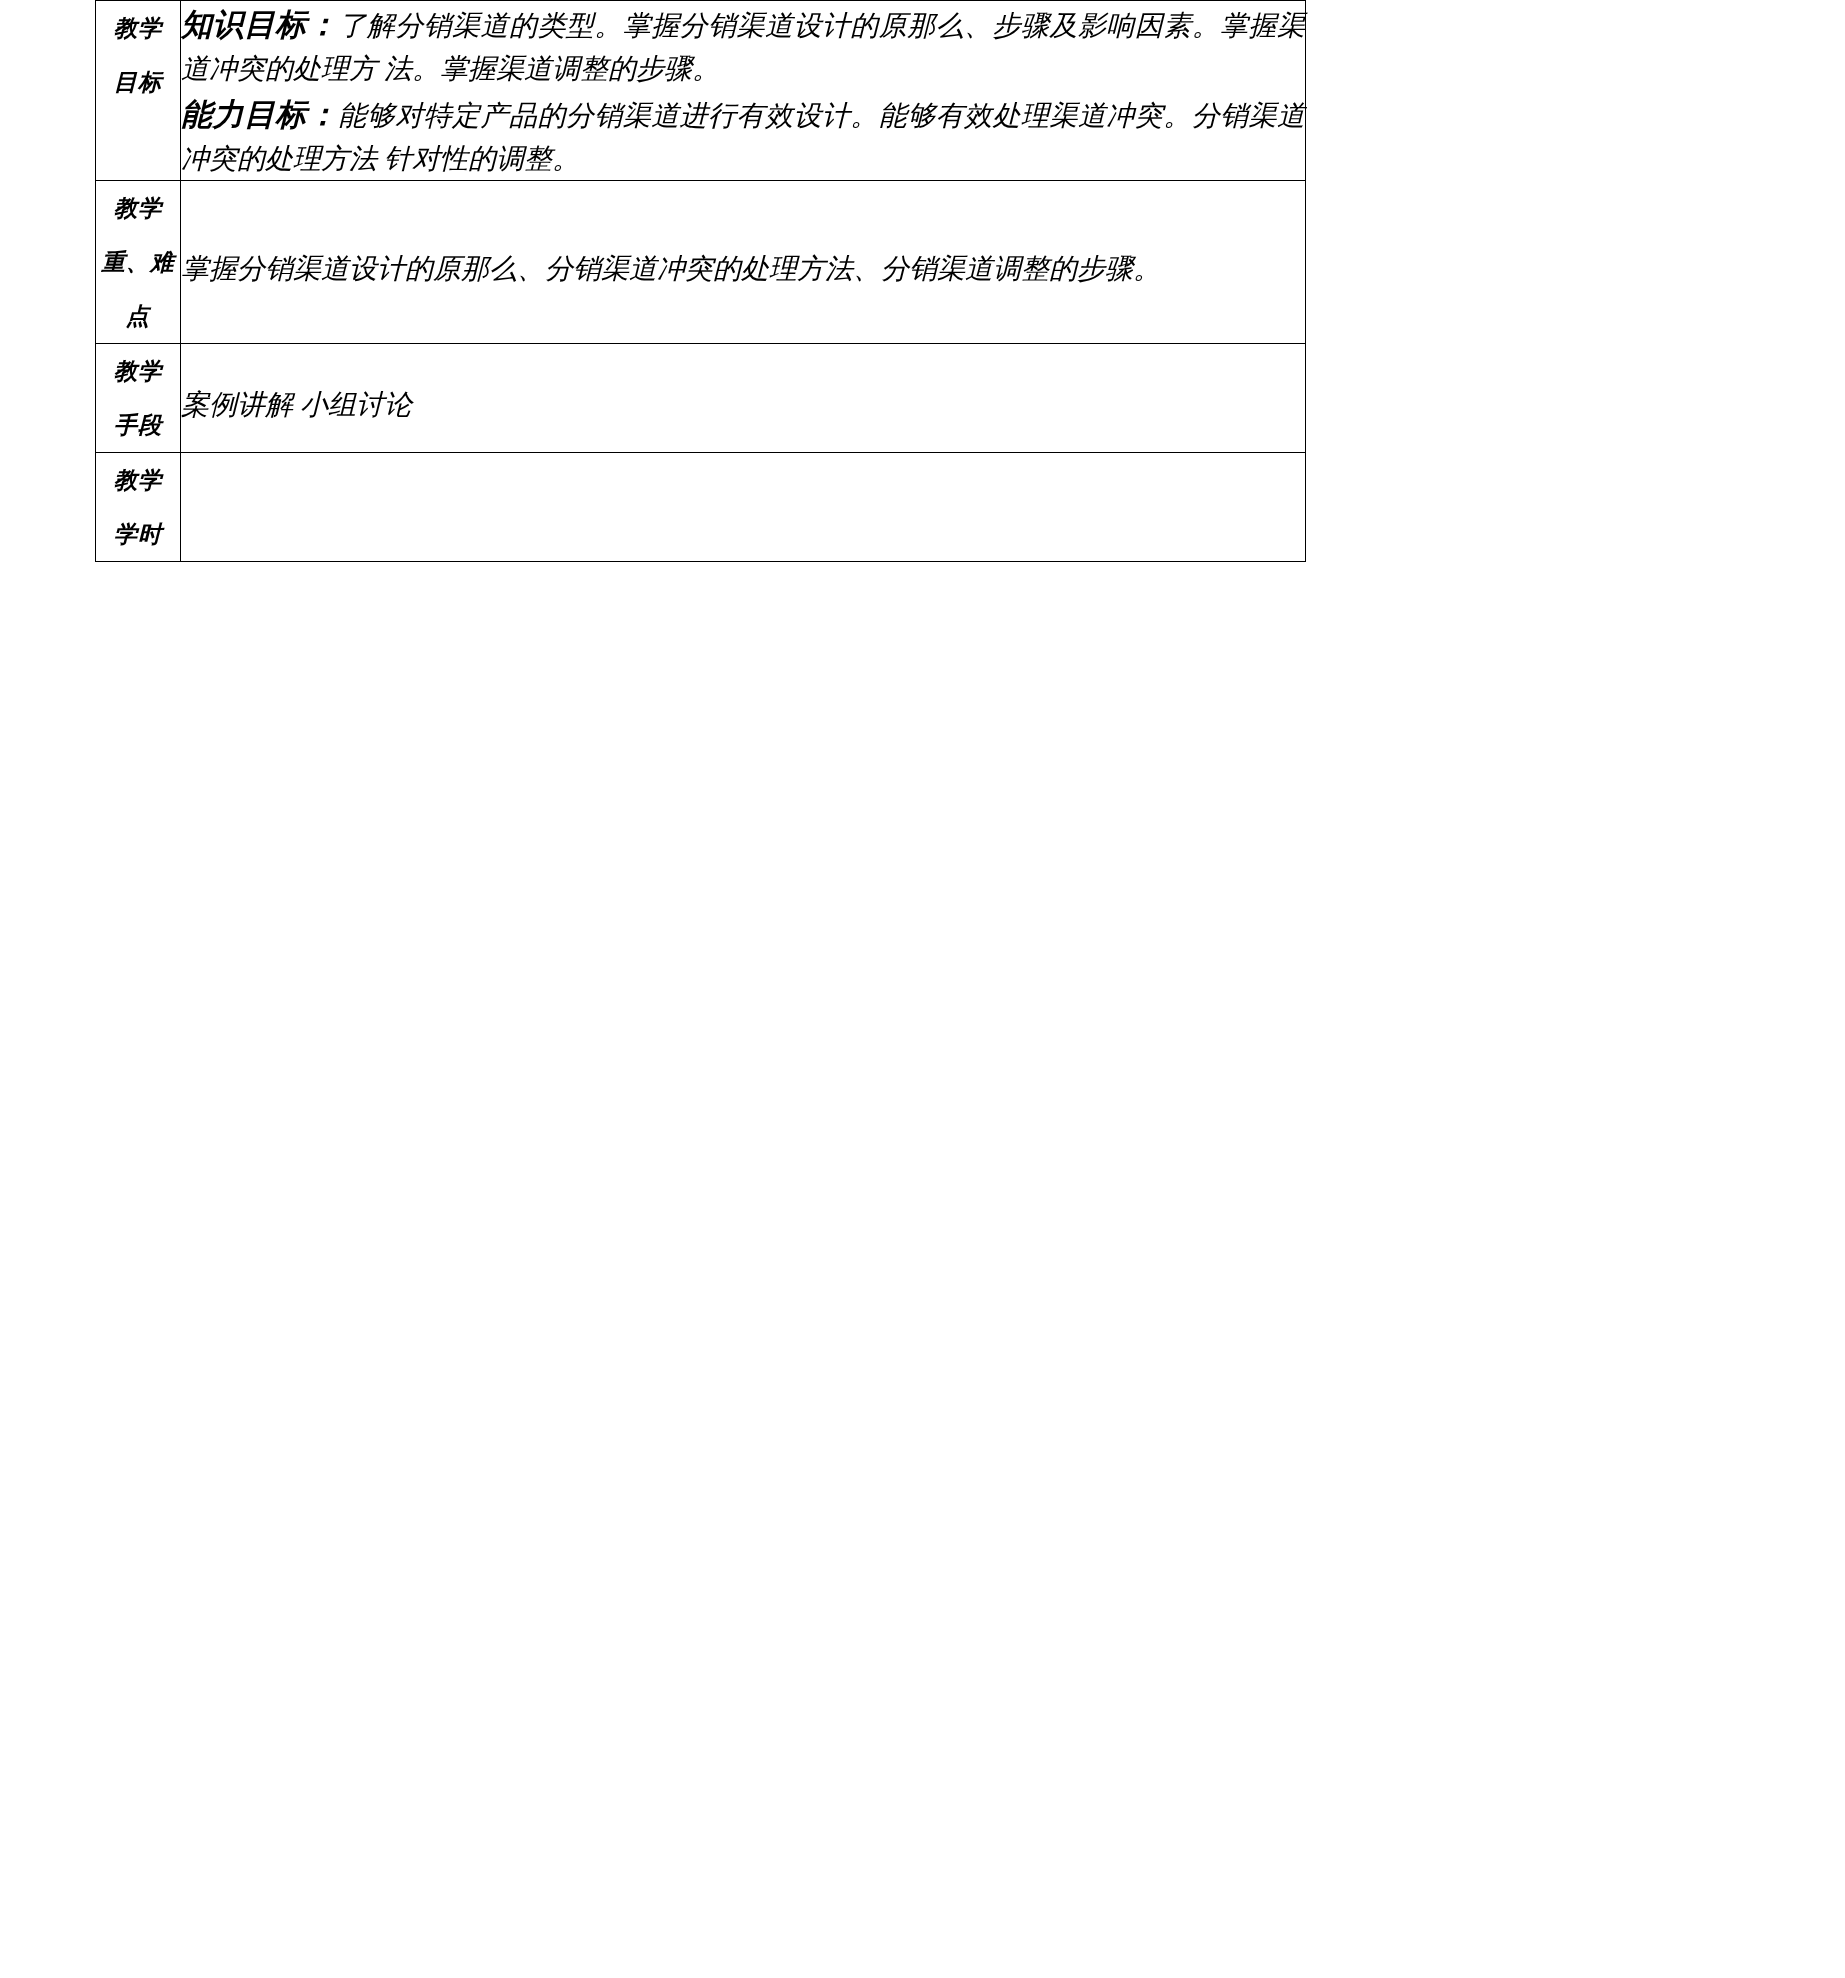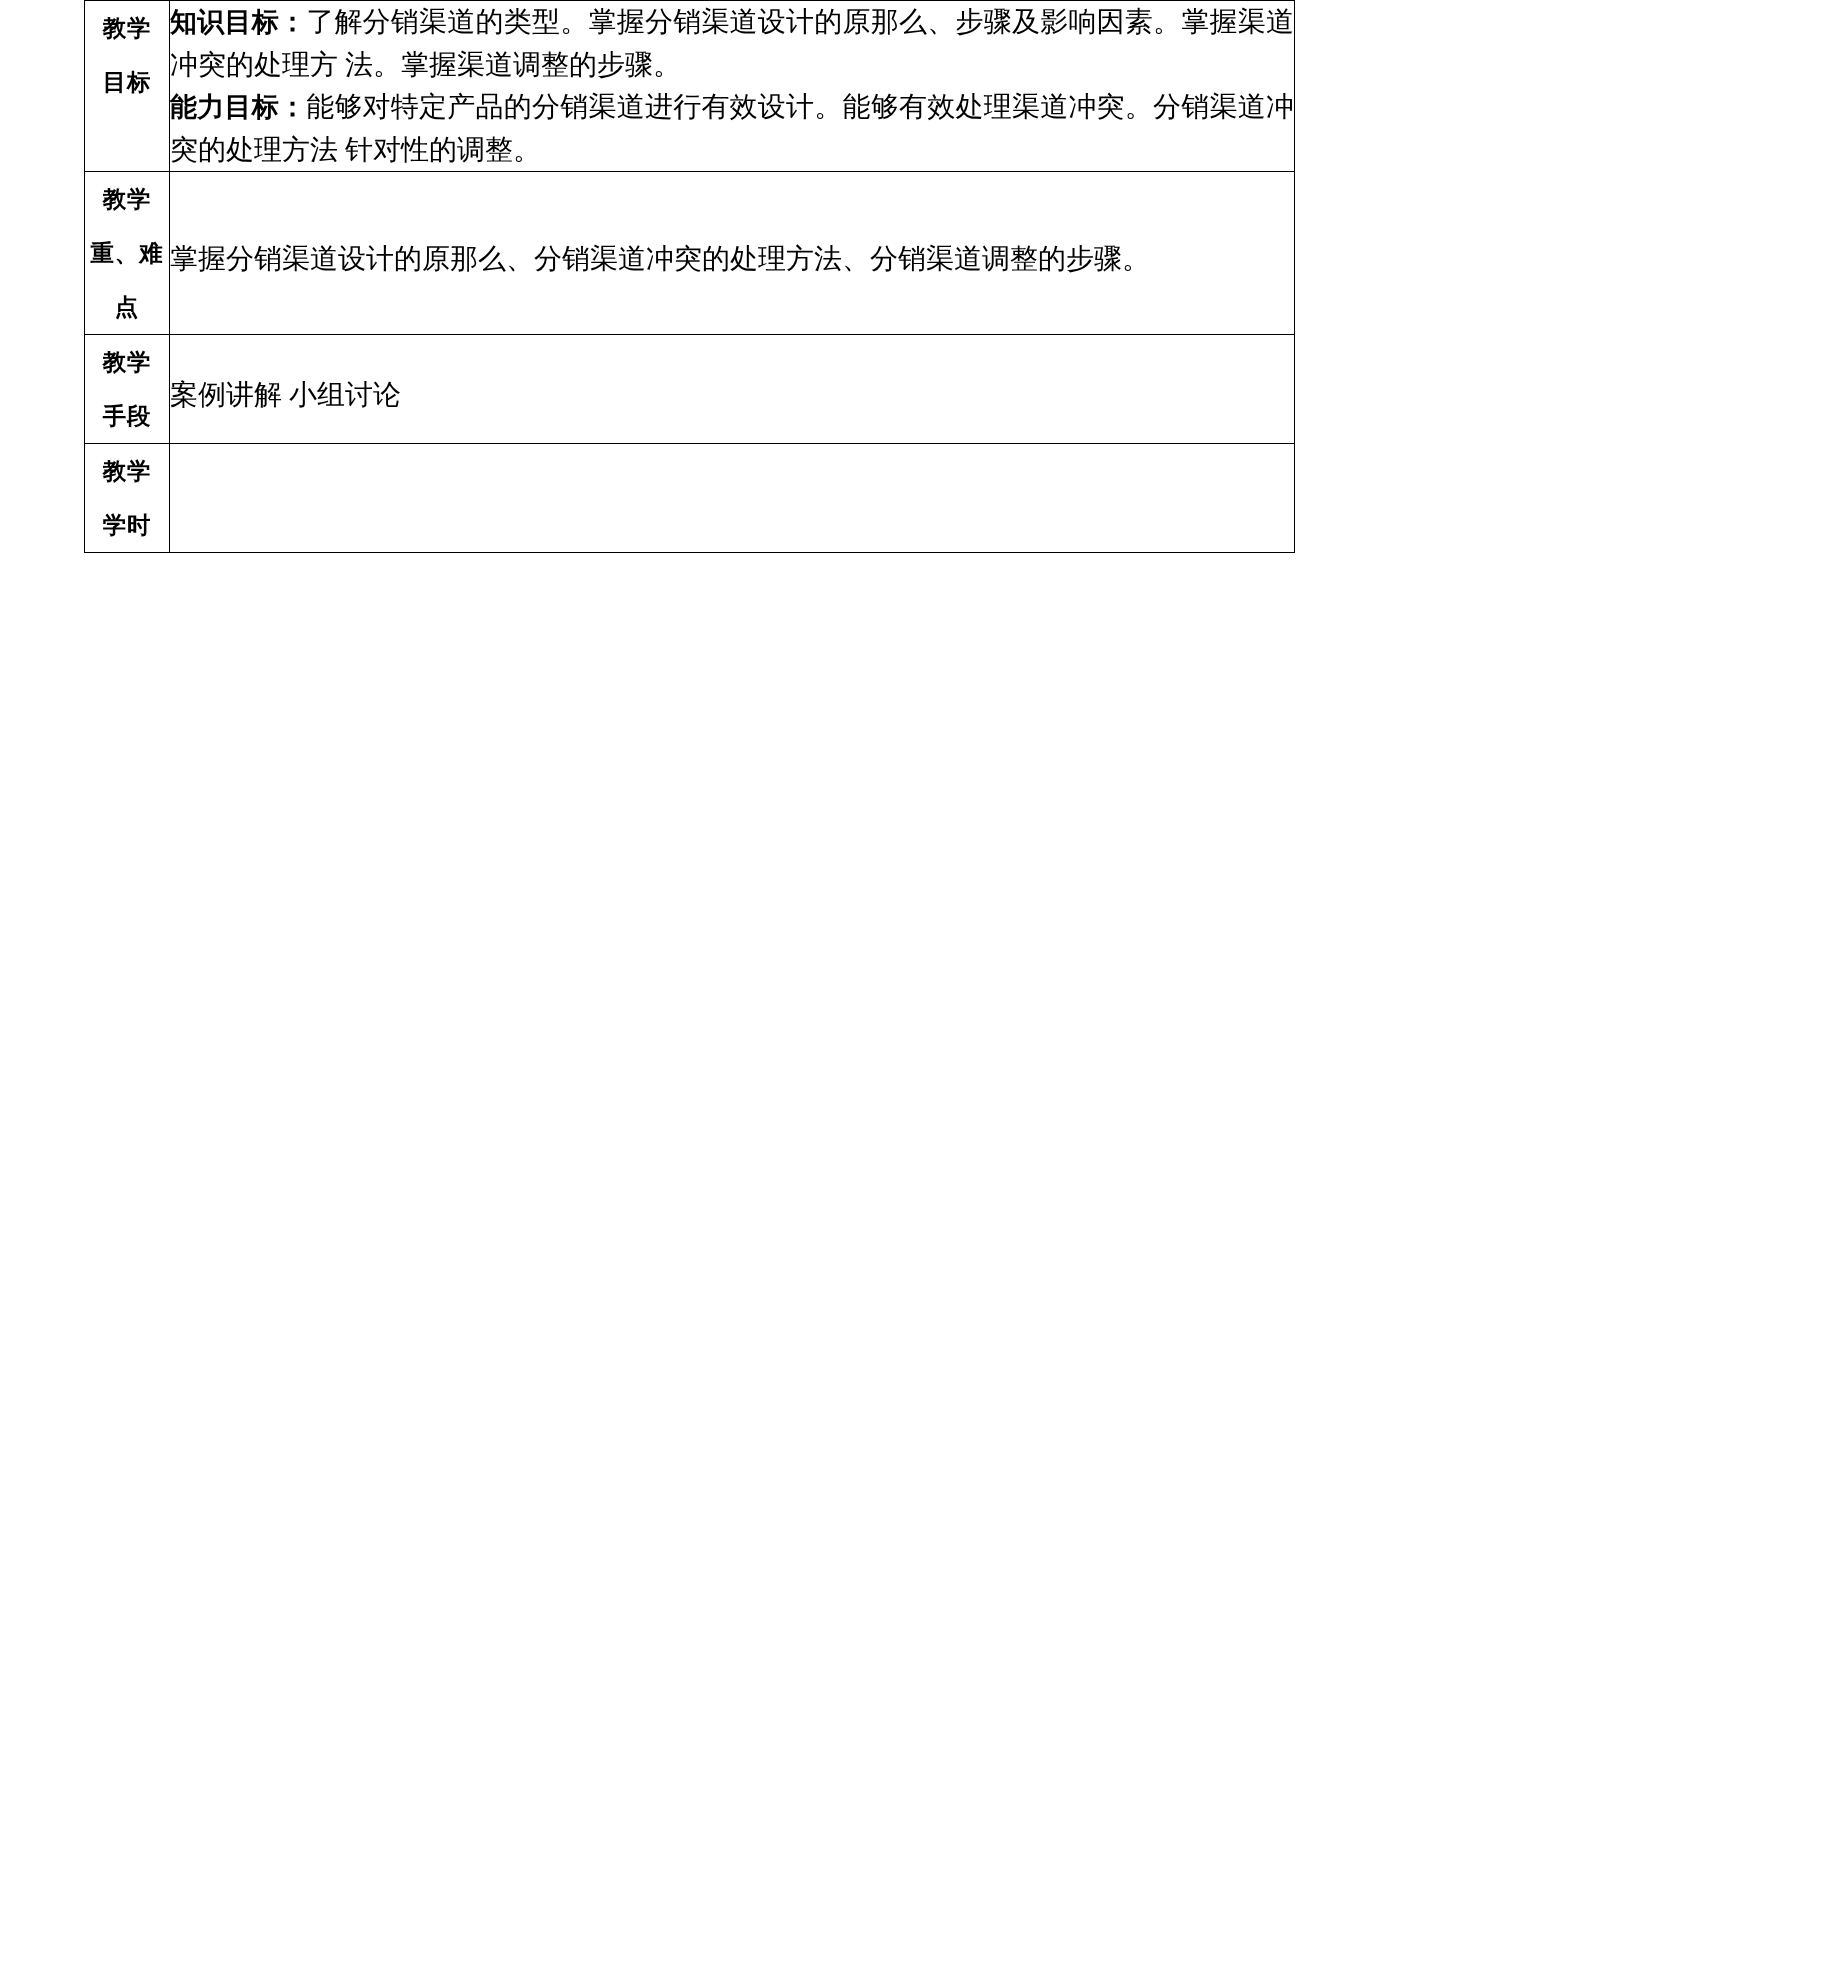--- a/index.html
+++ b/index.html
@@ -18,25 +18,26 @@
   .page {
     position: relative;
     width: 1846px;
     height: 1979px;
     background: #ffffff;
     box-sizing: border-box;
   }
 
   .doc-table {
     position: absolute;
-    left: 84px;
+    left: 95px;
     top: 0px;
     width: 1209px;
     border-collapse: collapse;
     table-layout: fixed;
+    font-style: italic;
   }
 
   .doc-table td {
     border: 1.9px solid #000000;
     vertical-align: top;
     padding: 0;
   }
 
   
   .col-label { width: 84px; }
@@ -62,21 +63,21 @@
     text-justify: inter-ideograph;
   }
 
   .body-cell p {
     margin: 0;
   }
 
   .strong-lead {
     font-family: "Liberation Sans", "DejaVu Sans", sans-serif;
     font-weight: bold;
-    font-size: 27px;
+    font-size: 31px;
   }
 
   
   .r-objectives td { height: 142px; }
   .r-keypoints td  { height: 105px; }
   .r-methods td    { height: 101px; }
   .r-hours td      { height: 101px; }
 
   .r-keypoints .body-cell,
   .r-methods .body-cell {

